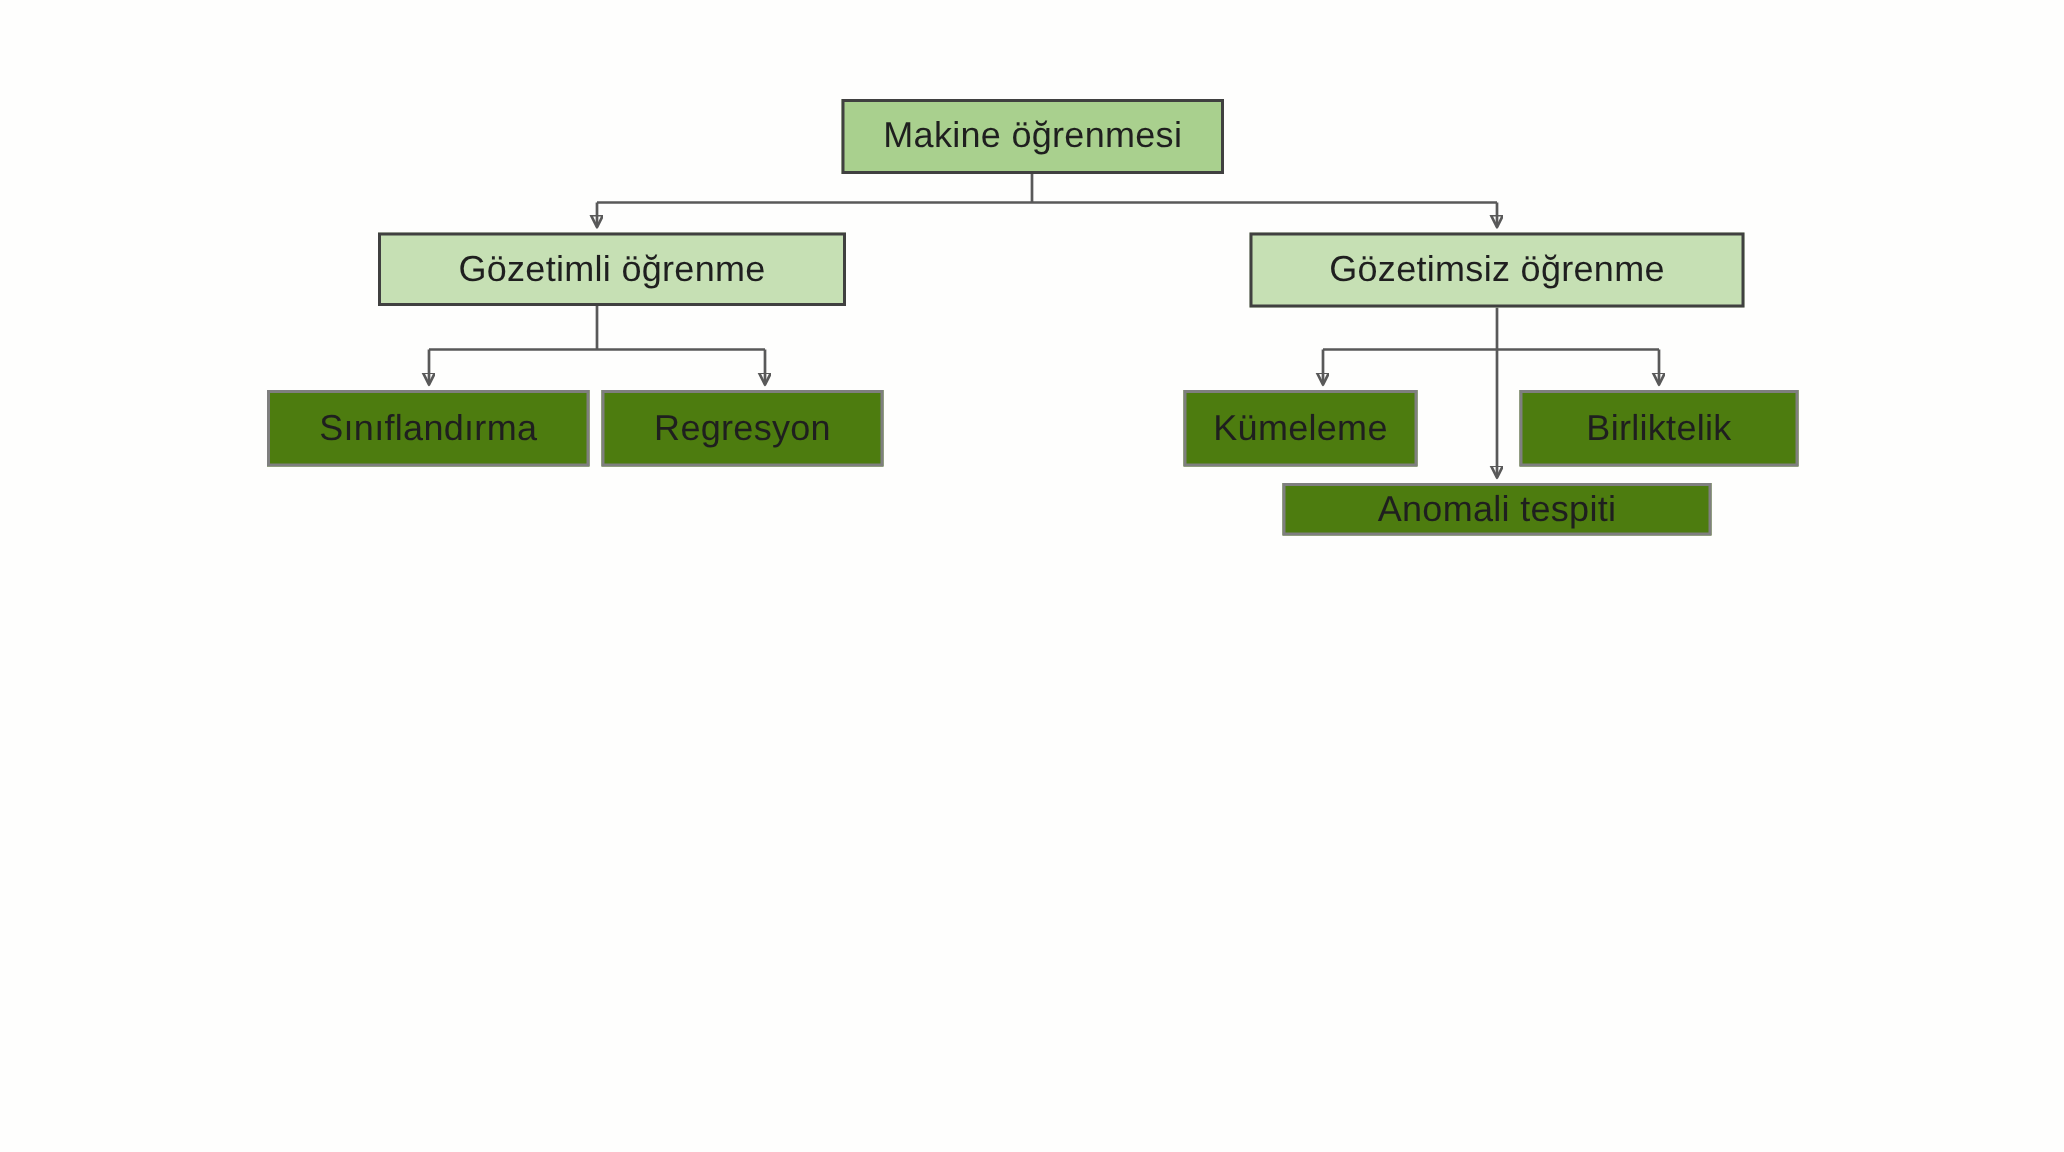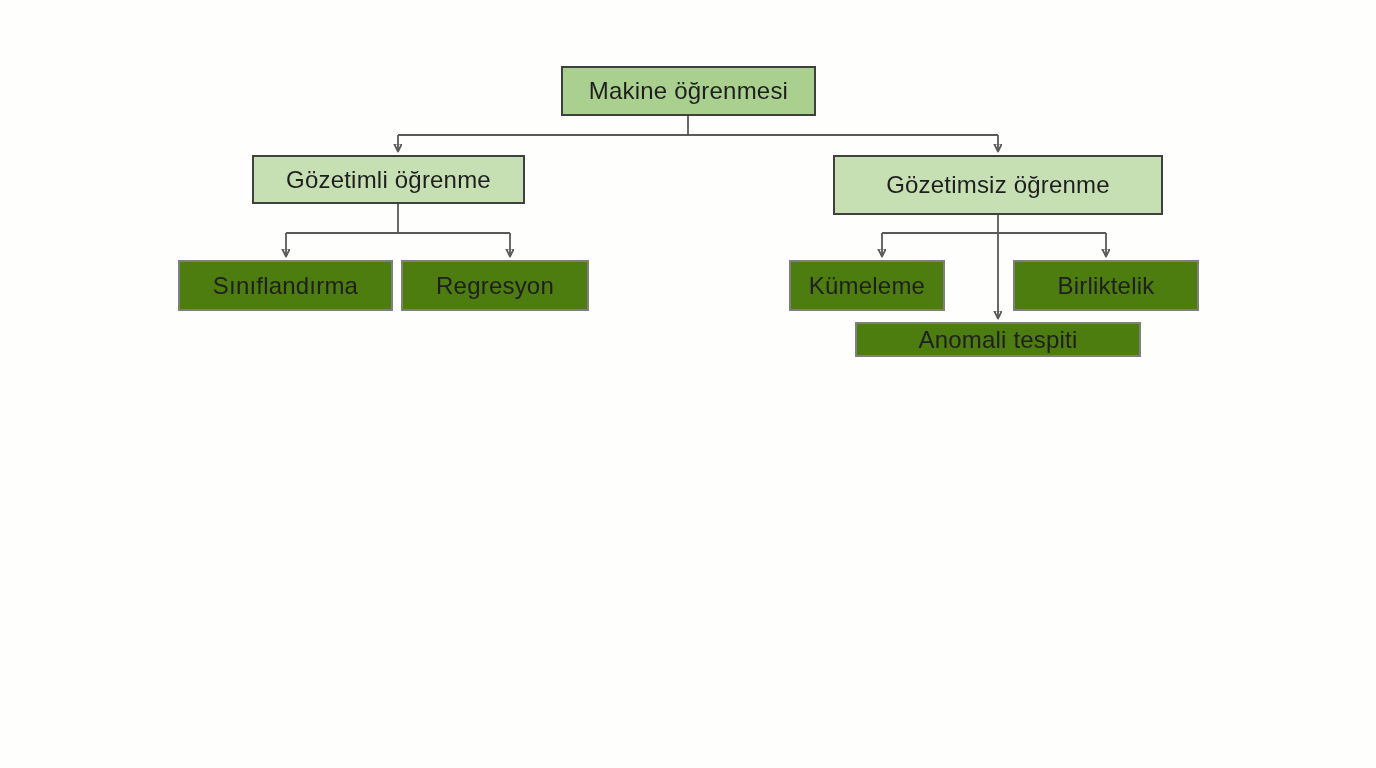--- a/index.html
+++ b/index.html
@@ -47,22 +47,22 @@
   .node.level-2 {
     background: #c6e0b4;
     border: 2px solid #404040;
   }
   .node.level-3 {
     background: #4d7c0f;
     border: 2px solid #7f7f7f;
   }
   
   .pos-root          { left: 561px; top: 66px;  width: 255px; height: 50px; }
-  .pos-supervised    { left: 252px; top: 155px; width: 273px; height: 49px; }
-  .pos-unsupervised  { left: 833px; top: 155px; width: 330px; height: 60px; }
+  .pos-supervised    { left: 252px; top: 155px; width: 312px; height: 49px; }
+  .pos-unsupervised  { left: 833px; top: 155px; width: 330px; height: 50px; }
   .pos-classification{ left: 178px; top: 260px; width: 215px; height: 51px; }
   .pos-regression    { left: 401px; top: 260px; width: 188px; height: 51px; }
   .pos-clustering    { left: 789px; top: 260px; width: 156px; height: 51px; }
   .pos-association   { left: 1013px; top: 260px; width: 186px; height: 51px; }
   .pos-anomaly       { left: 855px; top: 322px; width: 286px; height: 35px; }
 </style>
 </head>
 <body>
 
 <div class="canvas">

